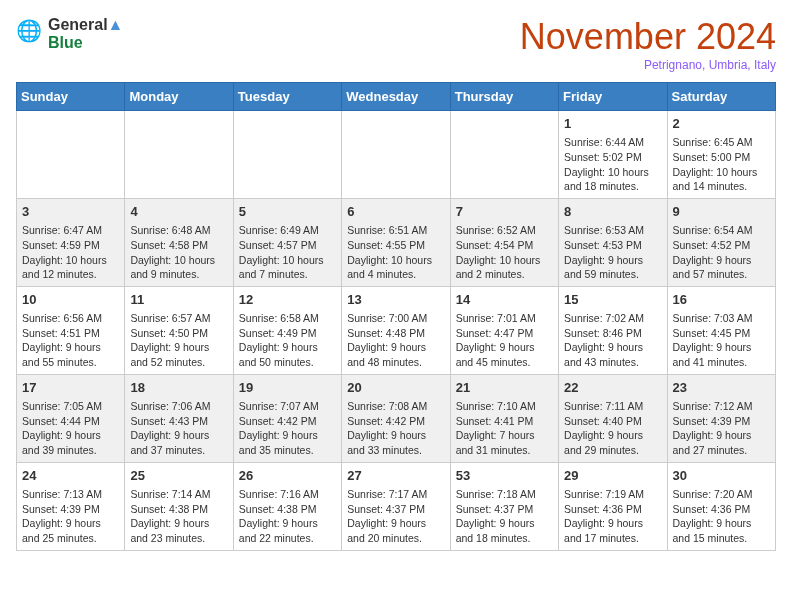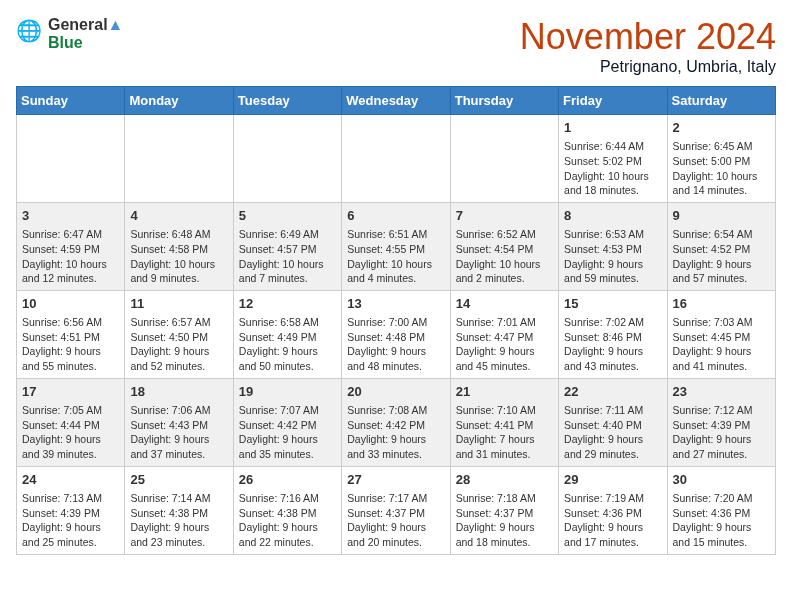--- a/index.html
+++ b/index.html
@@ -36,22 +36,22 @@
     }
     .title-block {
       text-align: right;
     }
     .month-title {
       font-size: 36px;
       font-weight: 300;
       color: #c2410c;
     }
     .location {
-      font-size: 16px;
-      color: #0f172a;
+      font-size: 12px;
+      color: #8b5cf6;
     }
     table {
       width: 100%;
       border-collapse: collapse;
       table-layout: fixed;
     }
     thead tr th {
       background-color: #3a7fc1;
       color: #fff;
       font-size: 13px;
@@ -156,18 +156,18 @@
         <td><span class="day-num">20</span><span>Sunrise: 7:08 AM</span><br><span>Sunset: 4:42 PM</span><br><span>Daylight: 9 hours and 33 minutes.</span></td>
         <td><span class="day-num">21</span><span>Sunrise: 7:10 AM</span><br><span>Sunset: 4:41 PM</span><br><span>Daylight: 7 hours and 31 minutes.</span></td>
         <td><span class="day-num">22</span><span>Sunrise: 7:11 AM</span><br><span>Sunset: 4:40 PM</span><br><span>Daylight: 9 hours and 29 minutes.</span></td>
         <td><span class="day-num">23</span><span>Sunrise: 7:12 AM</span><br><span>Sunset: 4:39 PM</span><br><span>Daylight: 9 hours and 27 minutes.</span></td>
       </tr>
       <tr>
         <td><span class="day-num">24</span><span>Sunrise: 7:13 AM</span><br><span>Sunset: 4:39 PM</span><br><span>Daylight: 9 hours and 25 minutes.</span></td>
         <td><span class="day-num">25</span><span>Sunrise: 7:14 AM</span><br><span>Sunset: 4:38 PM</span><br><span>Daylight: 9 hours and 23 minutes.</span></td>
         <td><span class="day-num">26</span><span>Sunrise: 7:16 AM</span><br><span>Sunset: 4:38 PM</span><br><span>Daylight: 9 hours and 22 minutes.</span></td>
         <td><span class="day-num">27</span><span>Sunrise: 7:17 AM</span><br><span>Sunset: 4:37 PM</span><br><span>Daylight: 9 hours and 20 minutes.</span></td>
-        <td><span class="day-num">28</span><span>Sunrise: 7:18 AM</span><br><span>Sunset: 4:37 PM</span><br><span>Daylight: 9 hours and 18 minutes.</span></td>
+        <td><span class="day-num">53</span><span>Sunrise: 7:18 AM</span><br><span>Sunset: 4:37 PM</span><br><span>Daylight: 9 hours and 18 minutes.</span></td>
         <td><span class="day-num">29</span><span>Sunrise: 7:19 AM</span><br><span>Sunset: 4:36 PM</span><br><span>Daylight: 9 hours and 17 minutes.</span></td>
         <td><span class="day-num">30</span><span>Sunrise: 7:20 AM</span><br><span>Sunset: 4:36 PM</span><br><span>Daylight: 9 hours and 15 minutes.</span></td>
       </tr>
     </tbody>
 </table>
 
 </body></html>

